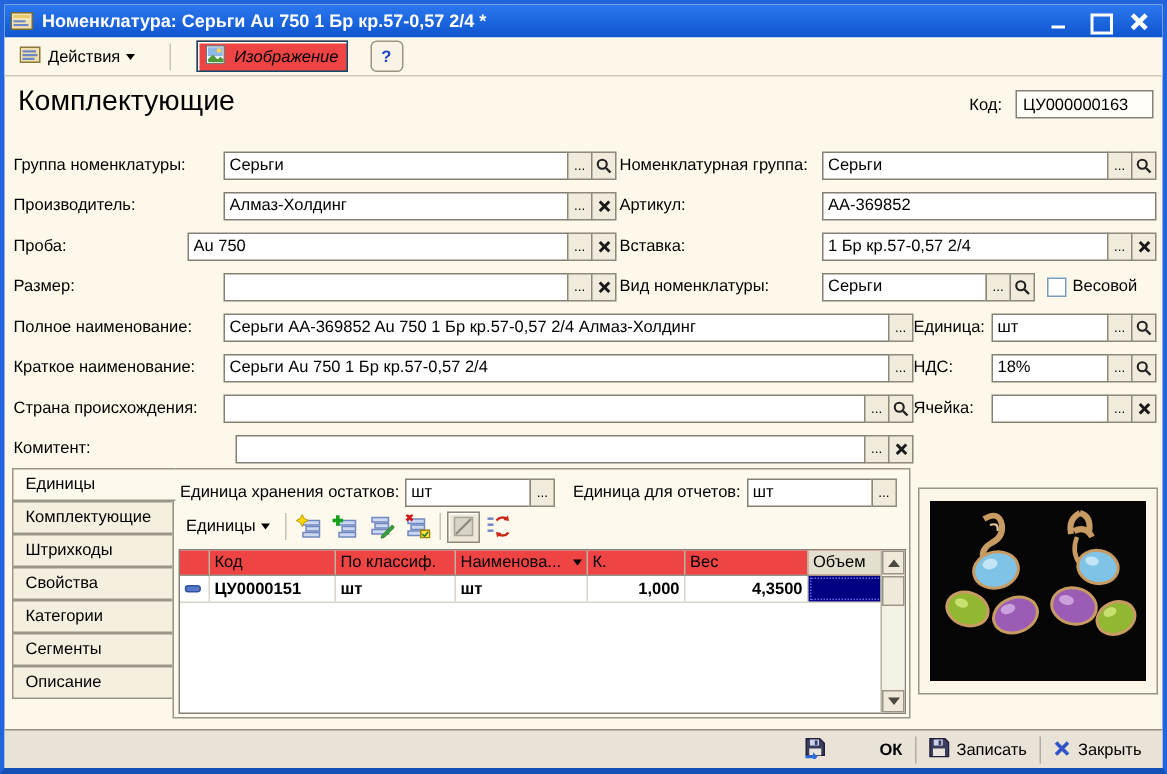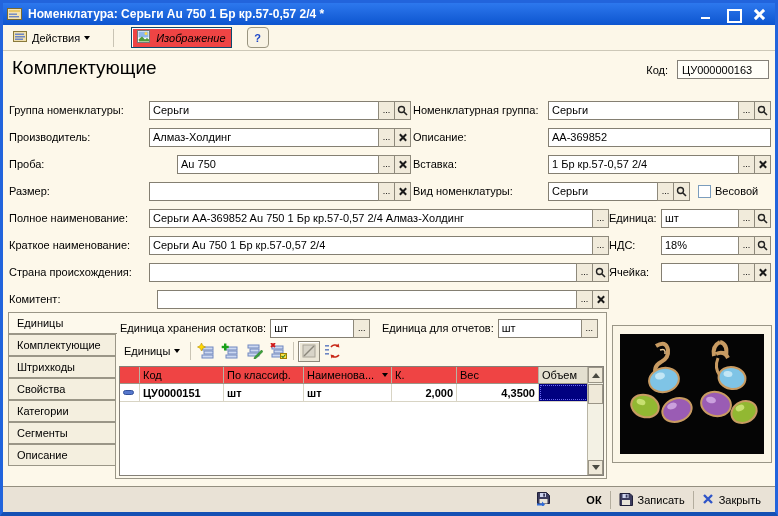--- a/index.html
+++ b/index.html
@@ -174,21 +174,21 @@
     </div>
     <div class="frow" style="left:6px; top:124px; width:402px;">
       <span class="flabel" style="width:140px;">Производитель:</span>
       <input class="finput" value="Алмаз-Холдинг" style="">
       <span class="sqbtn">...</span>
       <span class="sqbtn">
           <span class="xglyph"></span>
         </span>
     </div>
     <div class="frow" style="left:6px; top:151px; width:402px;">
-      <span class="flabel" style="width:168px;">Проба:</span>
+      <span class="flabel" style="width:116px;">Проба:</span>
       <input class="finput" value="Au 750" style="">
       <span class="sqbtn">...</span>
       <span class="sqbtn">
           <span class="xglyph"></span>
         </span>
     </div>
     <div class="frow" style="left:6px; top:178px; width:402px;">
       <span class="flabel" style="width:140px;">Размер:</span>
       <input class="finput" value="" style="">
       <span class="sqbtn">...</span>
@@ -202,21 +202,21 @@
       <input class="finput" value="Серьги" style="">
       <span class="sqbtn">...</span>
       <span class="sqbtn">
           <svg width="11" height="11" viewBox="0 0 11 11">
             <circle cx="4.5" cy="4.5" r="3" fill="none" stroke="#222" stroke-width="1.4"></circle>
             <line x1="7" y1="7" x2="10" y2="10" stroke="#222" stroke-width="1.6"></line>
           </svg>
         </span>
     </div>
     <div class="frow" style="left:410px; top:124px; width:358px;">
-      <span class="flabel" style="width:135px;">Описание:</span>
+      <span class="flabel" style="width:135px;">Артикул:</span>
       <input class="finput" value="AA-369852" style="">
     </div>
     <div class="frow" style="left:410px; top:151px; width:358px;">
       <span class="flabel" style="width:135px;">Вставка:</span>
       <input class="finput" value="1 Бр кр.57-0,57 2/4" style="">
       <span class="sqbtn">...</span>
       <span class="sqbtn">
           <span class="xglyph"></span>
         </span>
     </div>
@@ -422,21 +422,21 @@
           <div class="td c1">
               <span>ЦУ0000151</span>
             </div>
           <div class="td c2">
               <span>шт</span>
             </div>
           <div class="td c3">
               <span>шт</span>
             </div>
           <div class="td c4 num">
-              <span>2,000</span>
+              <span>1,000</span>
             </div>
           <div class="td c5 num">
               <span>4,3500</span>
             </div>
           <div class="td c6 sel">
               <span></span>
             </div>
         </div>
         <div class="vscroll">
           <div class="sbtn" style="top:0;">

